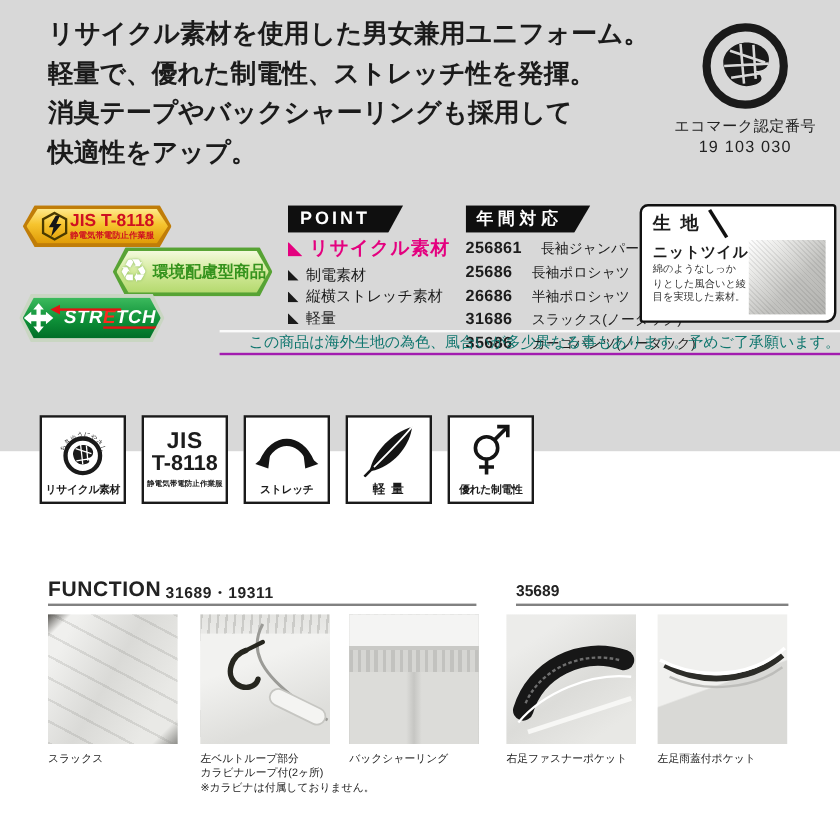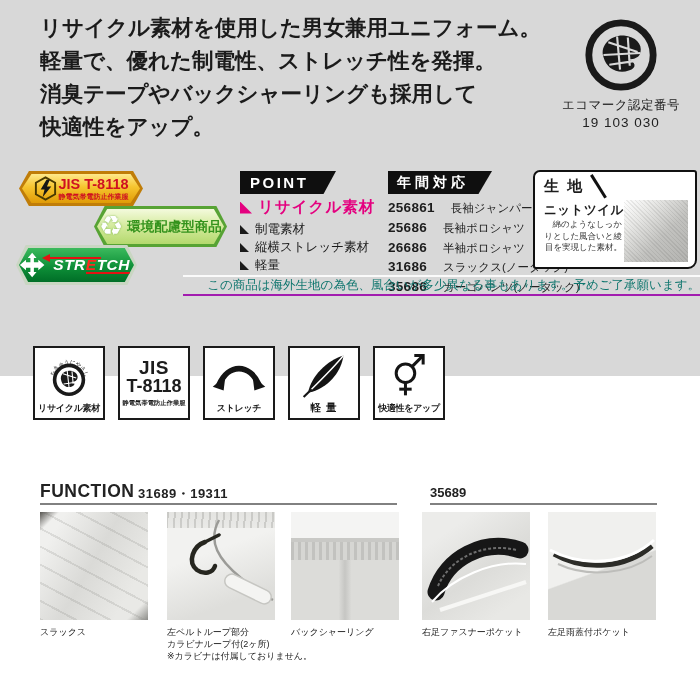--- a/index.html
+++ b/index.html
@@ -60,21 +60,21 @@
   .annual-row { height:19.8px; line-height:19.8px; white-space:nowrap; }
   .annual-code { font-size:13.5px; font-weight:bold; letter-spacing:0.3px; }
   .annual-name { font-size:11.5px; margin-left:16px; }
 
   
   .fabric-box { position:absolute; left:533px; top:170px; width:164px; height:99px; background:#fff;
                 border:2px solid #111; border-radius:7px 3px 9px 3px; }
   .fabric-header { position:absolute; left:9px; top:5px; font-size:15px; font-weight:bold; letter-spacing:2px; }
   .fabric-slash { position:absolute; left:62px; top:1px; width:2.5px; height:27px; background:#111; transform:rotate(-32deg); }
   .fabric-name { position:absolute; left:9px; top:30px; font-size:12.5px; font-weight:bold; letter-spacing:0.5px; }
-  .fabric-desc { position:absolute; left:9px; top:47px; width:78px; font-size:8.5px; line-height:11.5px; color:#333;text-align:right; }
+  .fabric-desc { position:absolute; left:9px; top:47px; width:78px; font-size:8.5px; line-height:11.5px; color:#333; }
   .fabric-swatch { position:absolute; right:7px; top:28px; width:64px; height:62px;
      background:
        repeating-linear-gradient(45deg, rgba(0,0,0,0.07) 0 1px, transparent 1px 3px),
        linear-gradient(135deg,#ffffff 0%,#e9e9e7 25%,#c2c2bf 60%,#b3b3b0 100%); }
 
   
   .notice { position:absolute; left:183px; top:275px; width:517px; height:21px;
             border-top:2px solid #fafafa; border-bottom:2px solid #a21caf;
             font-size:12.5px; line-height:17px; color:#0f766e; padding-left:6px; white-space:nowrap;text-align:right; }
 
@@ -278,21 +278,21 @@
   <div class="fbox fbox-5">
     <div class="fbox-art">
       <svg width="40" height="46" viewBox="0 0 44 52">
         <circle cx="18" cy="24" r="10.5" fill="none" stroke="#141414" stroke-width="3.4"></circle>
         <line x1="26" y1="16" x2="37" y2="5" stroke="#141414" stroke-width="3.4"></line>
         <polyline points="28,4 38,4 38,14" fill="none" stroke="#141414" stroke-width="3.4"></polyline>
         <line x1="18" y1="34.5" x2="18" y2="49" stroke="#141414" stroke-width="3.4"></line>
         <line x1="11" y1="42" x2="25" y2="42" stroke="#141414" stroke-width="3.4"></line>
       </svg>
     </div>
-    <div class="fbox-label">快適性をアップ</div>
+    <div class="fbox-label">優れた制電性</div>
   </div>
 
   <div class="func-title">FUNCTION</div>
   <div class="func-codes-left">31689・19311</div>
   <div class="func-line-left"></div>
   <div class="func-codes-right">35689</div>
   <div class="func-line-right"></div>
 
   <div class="fimg fimg-1"></div>
 

